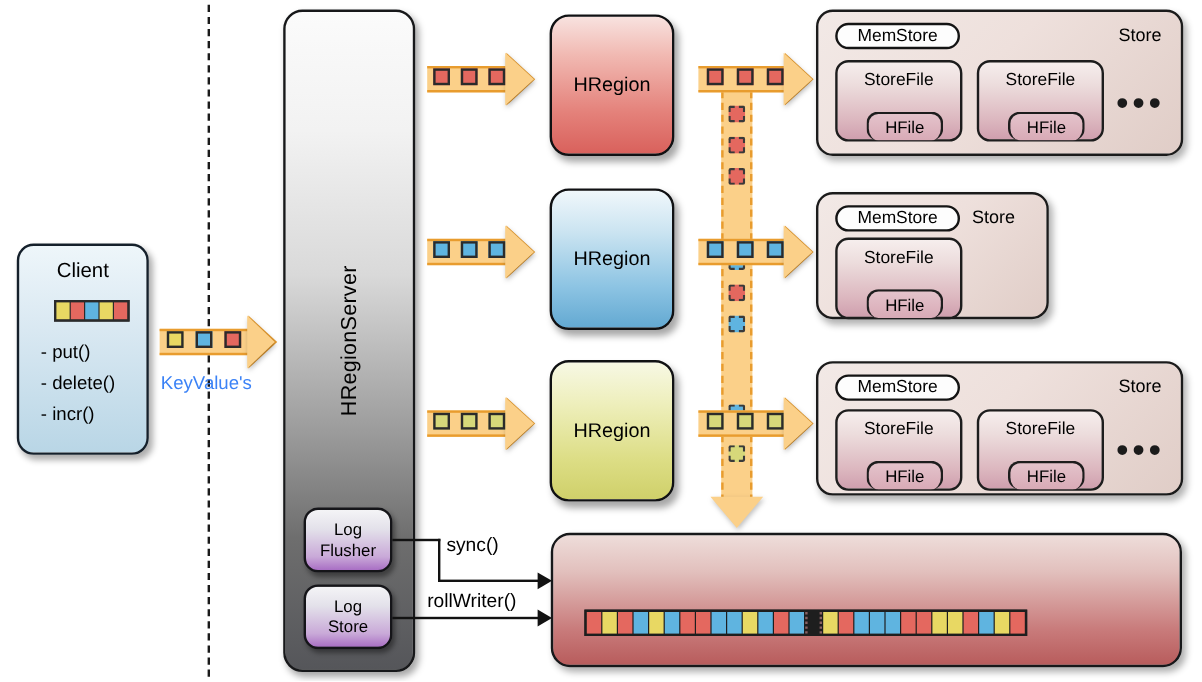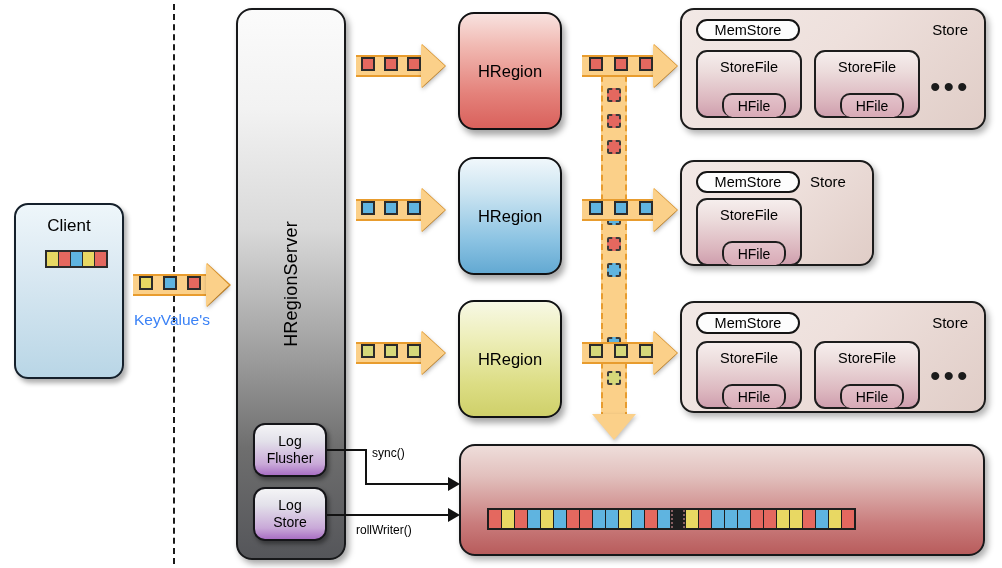--- a/index.html
+++ b/index.html
@@ -300,21 +300,21 @@
   .line.v { width: 2px; }
   .arrowhead-right {
     position: absolute;
     width: 0; height: 0;
     border-top: 7px solid transparent;
     border-bottom: 7px solid transparent;
     border-left: 12px solid #121212;
   }
   .edge-label {
     position: absolute;
-    font-size: 12px;
+    font-size: 16px;
     color: #000;
     white-space: nowrap;
   }
   .kv-caption {
     position: absolute;
     font-size: 15.5px;
     color: #3b82f6;
     white-space: nowrap;
   }
 </style>
@@ -326,20 +326,25 @@
   <div class="abs divider" style="left:173px; top:4px; height:560px;"></div>
 
   <div class="abs client-box">
     <div class="client-title">Client</div>
     <div class="kv-strip">
       <span style="background:#e8d863"></span>
       <span style="background:#e4685f"></span>
       <span style="background:#5fb4e0"></span>
       <span style="background:#e8d863"></span>
       <span style="background:#e4685f"></span>
+    </div>
+    <div class="client-methods">
+      <div>- put()</div>
+      <div>- delete()</div>
+      <div>- incr()</div>
     </div>
   </div>
 
   <div class="arrow-h" style="left:133px; top:263px; width:100px;">
     <div class="shaft" style="width:76px;"></div>
     <div class="head-edge" style="left:74px;"></div>
     <div class="head" style="left:73px; border-left-width:23px;"></div>
     <div class="cells" style="left:6px; gap:10px;">
       <i style="background:#e8d863"></i>
       <i style="background:#5fb4e0"></i>
@@ -483,21 +488,21 @@
   </div>
 
   <div class="line h" style="left:327px; top:449px; width:40px;"></div>
   <div class="line v" style="left:365px; top:449px; height:36px;"></div>
   <div class="line h" style="left:365px; top:483px; width:84px;"></div>
   <div class="arrowhead-right" style="left:448px; top:477px;"></div>
   <div class="edge-label" style="left:372px; top:446px;">sync()</div>
 
   <div class="line h" style="left:327px; top:514px; width:122px;"></div>
   <div class="arrowhead-right" style="left:448px; top:508px;"></div>
-  <div class="edge-label" style="left:356px; top:523px;">rollWriter()</div>
+  <div class="edge-label" style="left:356px; top:493px;">rollWriter()</div>
 
   <div class="abs hlog-box">
     <div class="hlog-strip">
       <span style="background:#e4685f"></span>
       <span style="background:#e8d863"></span>
       <span style="background:#e4685f"></span>
       <span style="background:#5fb4e0"></span>
       <span style="background:#e8d863"></span>
       <span style="background:#5fb4e0"></span>
       <span style="background:#e4685f"></span>

